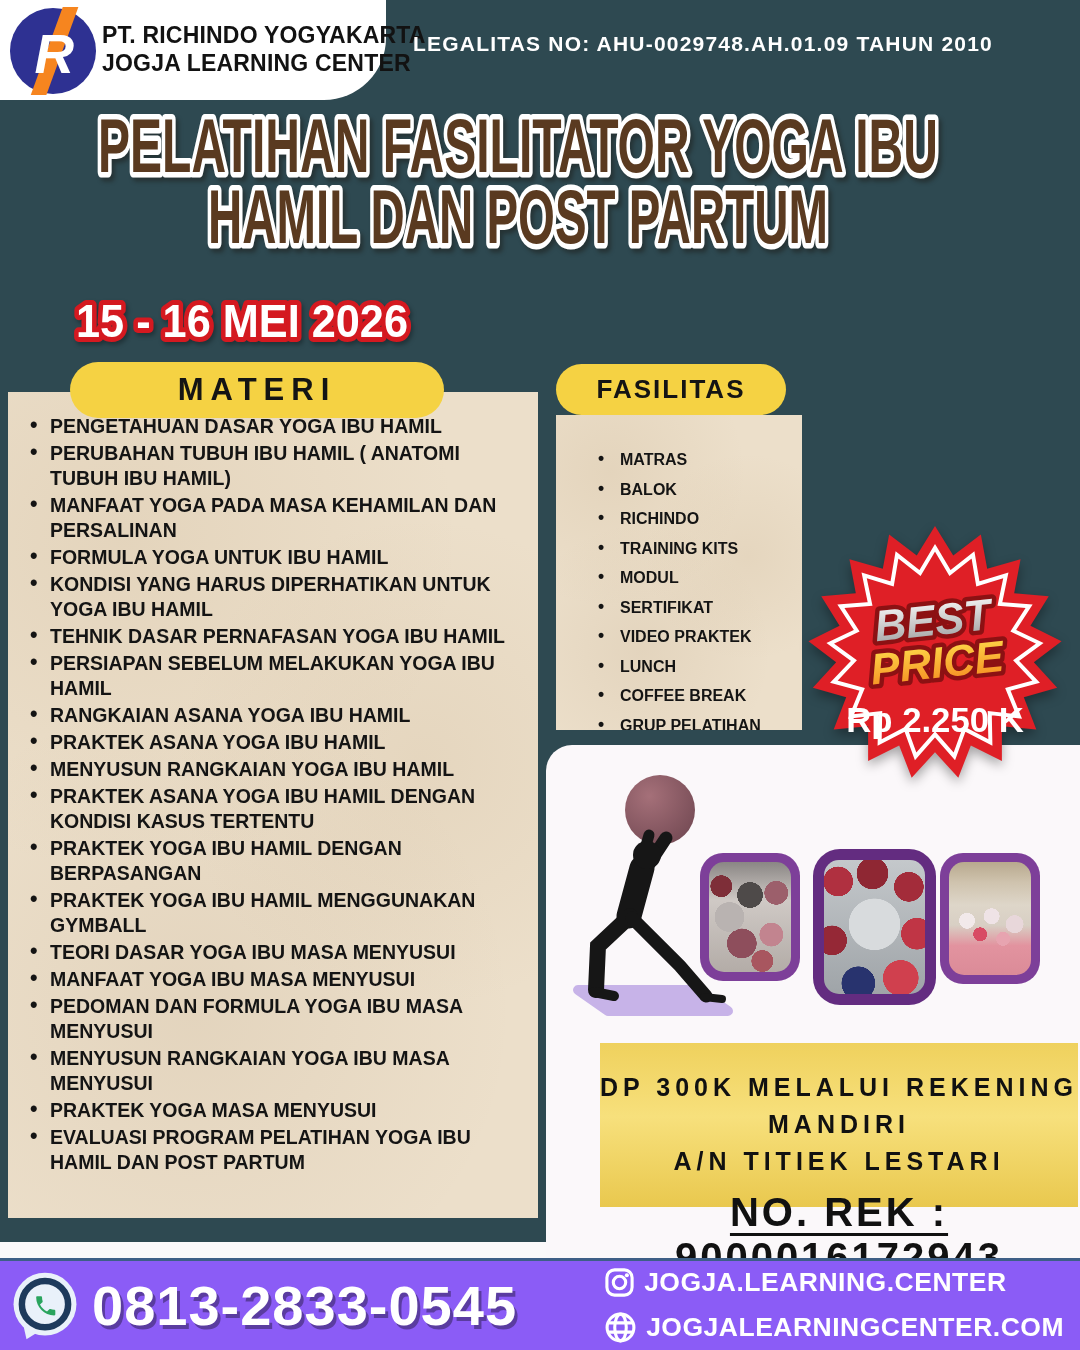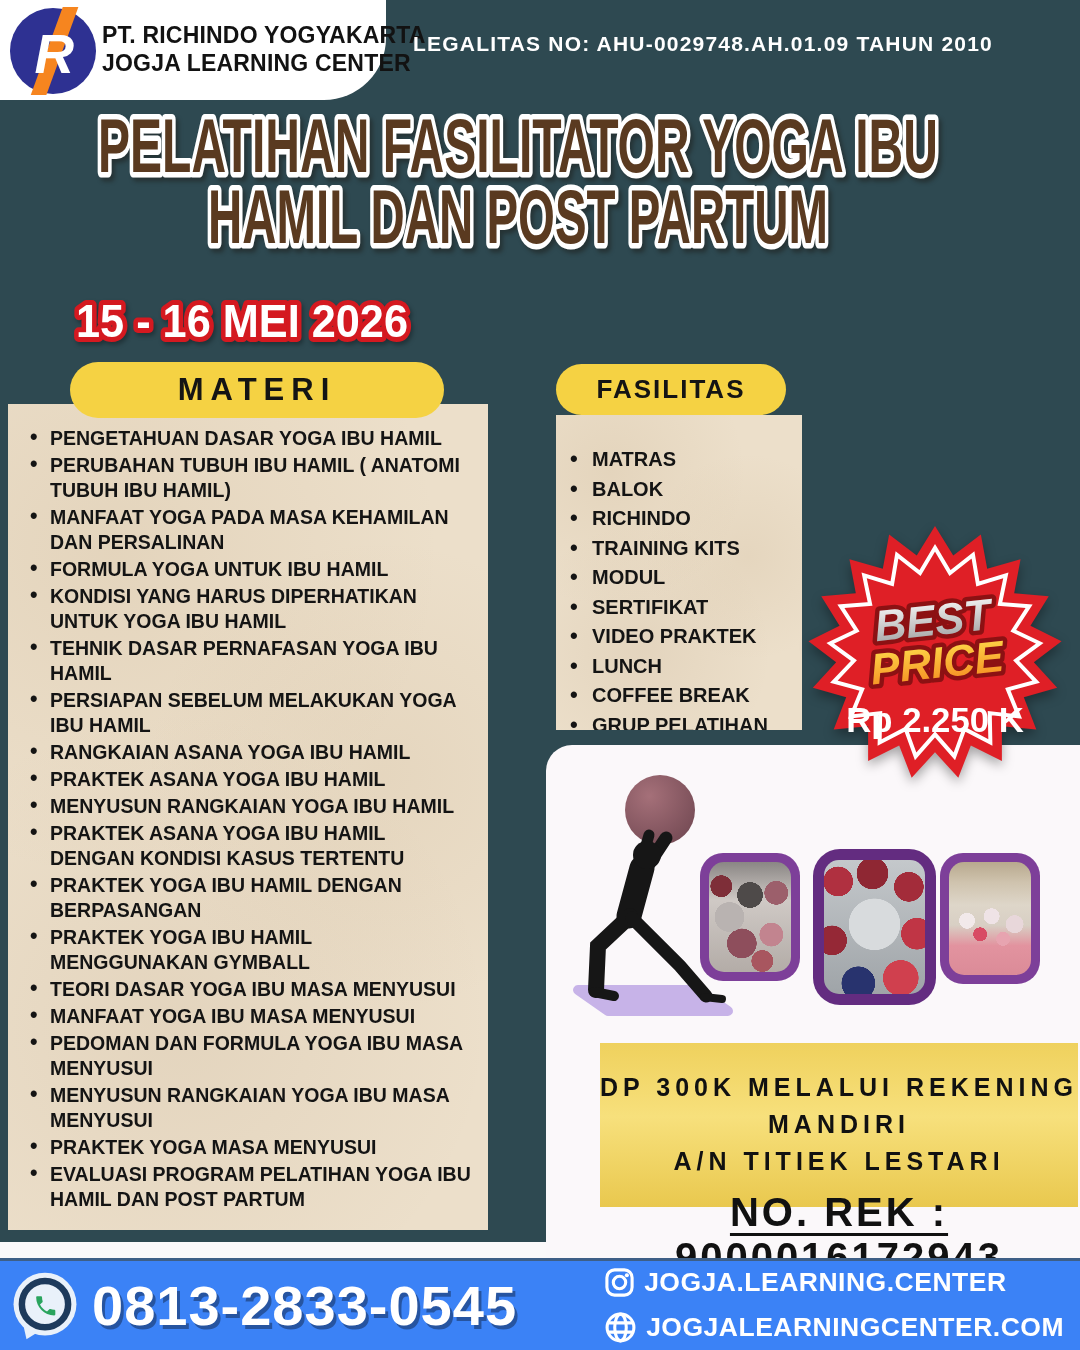--- a/index.html
+++ b/index.html
@@ -20,26 +20,26 @@
   .pill{position:absolute;background:#f5d243;border-radius:30px;color:#141414;font-weight:800;
         display:flex;align-items:center;justify-content:center;z-index:3;}
   .pill.materi{left:70px;top:362px;width:374px;height:56px;font-size:31px;letter-spacing:7px;}
   .pill.fasilitas{left:556px;top:364px;width:230px;height:51px;font-size:26px;letter-spacing:2px;}
   
   .paper{position:absolute;background:
       radial-gradient(circle at 22% 18%,rgba(178,148,106,.14),transparent 42%),
       radial-gradient(circle at 78% 45%,rgba(178,148,106,.12),transparent 40%),
       radial-gradient(circle at 35% 75%,rgba(150,118,80,.10),transparent 45%),
       #ecdfca;z-index:2;overflow:hidden;}
-  .paper.materi-panel{left:8px;top:404px;width:480px;height:826px;}
+  .paper.materi-panel{left:8px;top:392px;width:530px;height:826px;}
   .paper.fasilitas-panel{left:556px;top:415px;width:246px;height:315px;}
   ul.blist{margin:0;padding:22px 14px 0 20px;list-style:none;color:#141414;font-weight:800;}
   .materi-panel ul.blist{font-size:19.5px;line-height:25px;}
   .materi-panel li{padding-left:22px;position:relative;margin-bottom:2px;}
-  .fasilitas-panel ul.blist{font-size:20px;line-height:29.5px;padding-top:30px;padding-left:12px;}
+  .fasilitas-panel ul.blist{font-size:16px;line-height:29.5px;padding-top:30px;padding-left:40px;}
   .fasilitas-panel li{padding-left:24px;position:relative;}
   ul.blist li::before{content:"\2022";position:absolute;left:2px;top:-1px;font-size:1.1em;}
   
   .white-band{position:absolute;left:0;top:1242px;width:1080px;height:16px;background:#fbf9fa;z-index:1;}
   .media-panel{position:absolute;left:546px;top:745px;width:534px;height:513px;background:#fbf8fa;
                border-top-left-radius:26px;z-index:1;}
   
   .badge-svg{position:absolute;left:806px;top:524px;z-index:4;filter:drop-shadow(0 5px 6px rgba(0,0,0,.35));}
   
   .yoga-svg{position:absolute;left:548px;top:768px;z-index:2;}
@@ -76,21 +76,21 @@
       linear-gradient(180deg,#b8a98e 0%,#cfc3ae 18%,#ded6c9 38%,#d8cfc4 56%,#e2939f 74%,#db8b98 100%);}
   
   .pay-box{position:absolute;left:600px;top:1043px;width:478px;height:164px;z-index:3;
            background:linear-gradient(180deg,#efd15d 0%,#f7e07c 45%,#e9c84e 100%);
            color:#111;text-align:center;font-weight:800;}
   .pay-line{font-size:25px;letter-spacing:5px;line-height:37px;}
   .pay-line.first{padding-top:26px;}
   .pay-rek{font-size:40px;letter-spacing:3px;margin-top:10px;text-decoration:underline;
            text-decoration-thickness:3px;text-underline-offset:7px;}
   
-  .footer{position:absolute;left:0;top:1258px;width:1080px;height:92px;background:#3b82f6;
+  .footer{position:absolute;left:0;top:1258px;width:1080px;height:92px;background:#8b5cf6;
           border-top:3px solid #3e5f86;box-sizing:border-box;z-index:5;
           display:flex;align-items:center;}
   .phone-group{display:flex;align-items:center;gap:10px;margin-left:8px;}
   .phone-number{color:#fff;font-weight:800;font-size:56px;letter-spacing:1px;
                 text-shadow:3px 4px 0 rgba(0,0,0,.35);white-space:nowrap;}
   .contact-col{margin-left:auto;margin-right:16px;display:flex;flex-direction:column;gap:13px;align-items:flex-start;}
   .contact-row{display:flex;align-items:center;gap:9px;color:#fff;font-weight:800;font-size:26.5px;
                letter-spacing:.5px;white-space:nowrap;}
 </style>
 </head>

